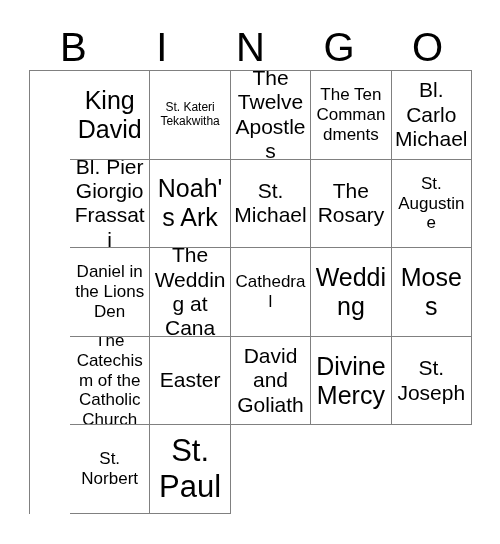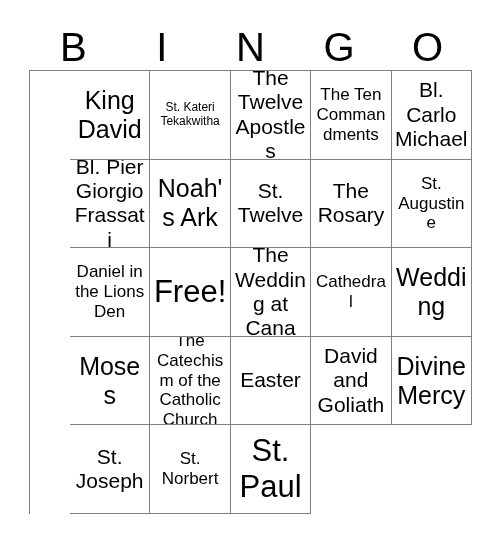--- a/index.html
+++ b/index.html
@@ -122,34 +122,31 @@
     <div class="cell">
         <span class="cell-text sz-md">Bl. Carlo Michael</span>
       </div>
     <div class="cell">
         <span class="cell-text sz-md">Bl. Pier Giorgio Frassati</span>
       </div>
     <div class="cell">
         <span class="cell-text sz-lg">Noah's Ark</span>
       </div>
     <div class="cell">
-        <span class="cell-text sz-md">St. Twelve</span>
+        <span class="cell-text sz-md">St. Michael</span>
       </div>
     <div class="cell">
         <span class="cell-text sz-md">The Rosary</span>
       </div>
 
     <div class="cell">
         <span class="cell-text sz-sm">St. Augustine</span>
       </div>
     <div class="cell">
         <span class="cell-text sz-sm">Daniel in the Lions Den</span>
-      </div>
-    <div class="cell">
-        <span class="cell-text sz-xl">Free!</span>
       </div>
     <div class="cell">
         <span class="cell-text sz-md">The Wedding at Cana</span>
       </div>
     <div class="cell">
         <span class="cell-text sz-sm">Cathedral</span>
       </div>
 
     <div class="cell">
         <span class="cell-text sz-lg">Wedding</span>

